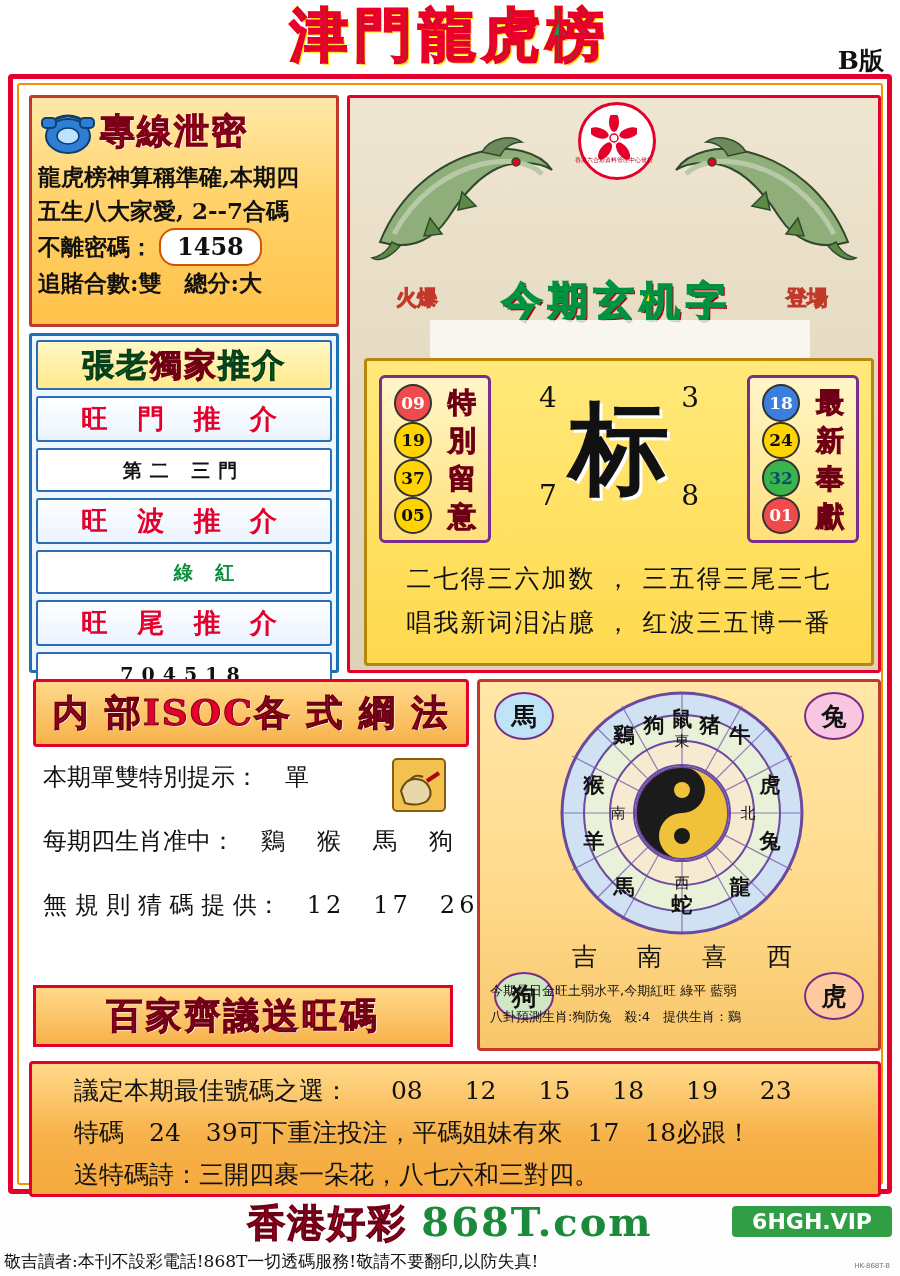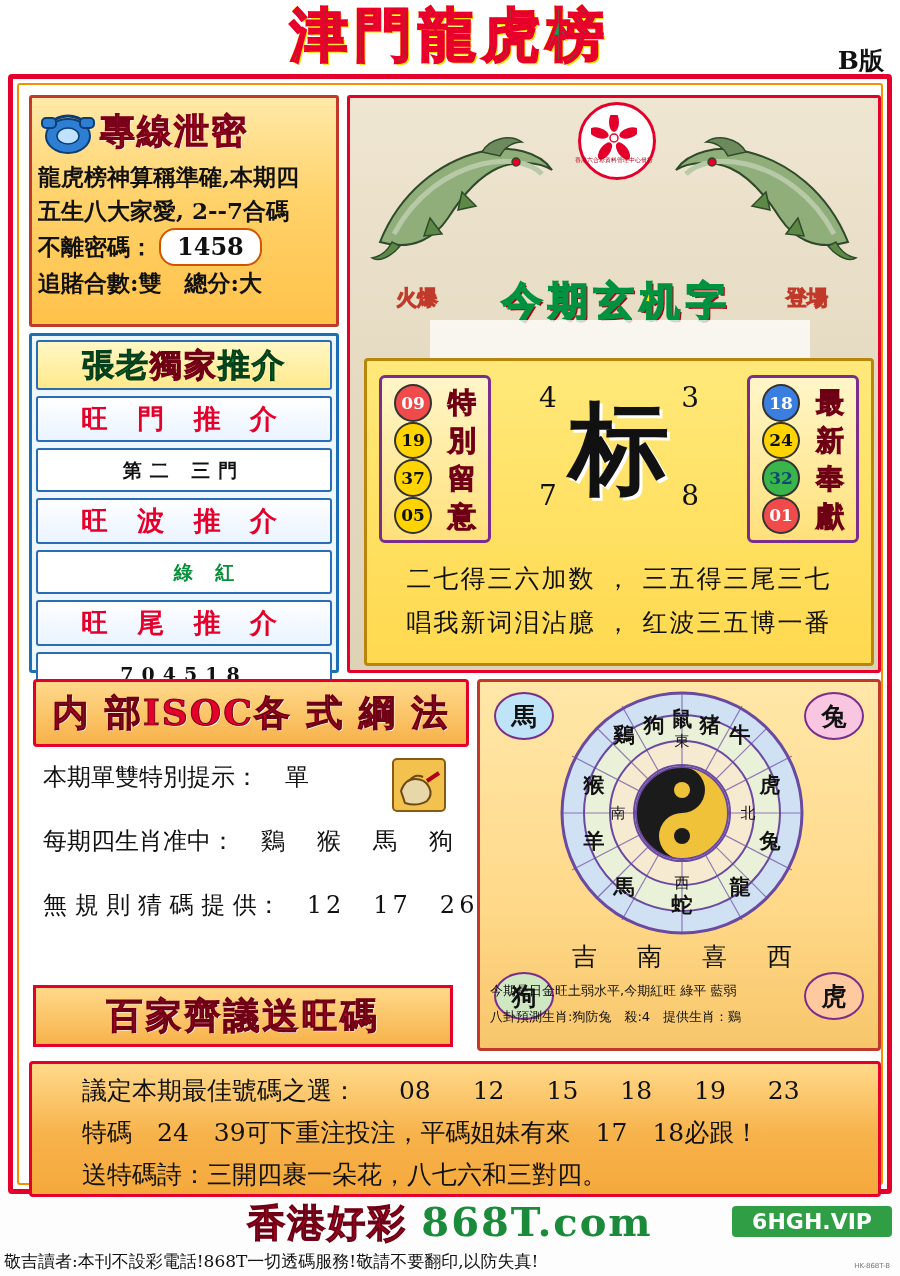--- a/index.html
+++ b/index.html
@@ -260,21 +260,21 @@
   .bag-note{
     position:absolute;left:10px;width:370px;
     font-family:"DejaVu Sans","Liberation Sans",sans-serif;
     font-size:13px;color:#111;white-space:nowrap;
   }
   
   #bottombar{
     left:10px;top:976px;width:852px;height:136px;
     border:3px solid #e4002b;border-radius:4px;
     background:linear-gradient(180deg,#ffd98a 0%,#f7b24a 55%,#f5a93c 100%);
-    padding:6px 26px;box-sizing:border-box;
+    padding:6px 18px;box-sizing:border-box;
   }
   .bb-line{
     font-family:"DejaVu Serif","Liberation Serif",serif;
     font-size:25px;color:#111;line-height:42px;white-space:nowrap;
     padding-left:24px;
   }
   .bb-line .sp{display:inline-block;width:34px;}
   
   .footer-brand{
     position:absolute;left:0;top:1198px;width:900px;height:54px;

